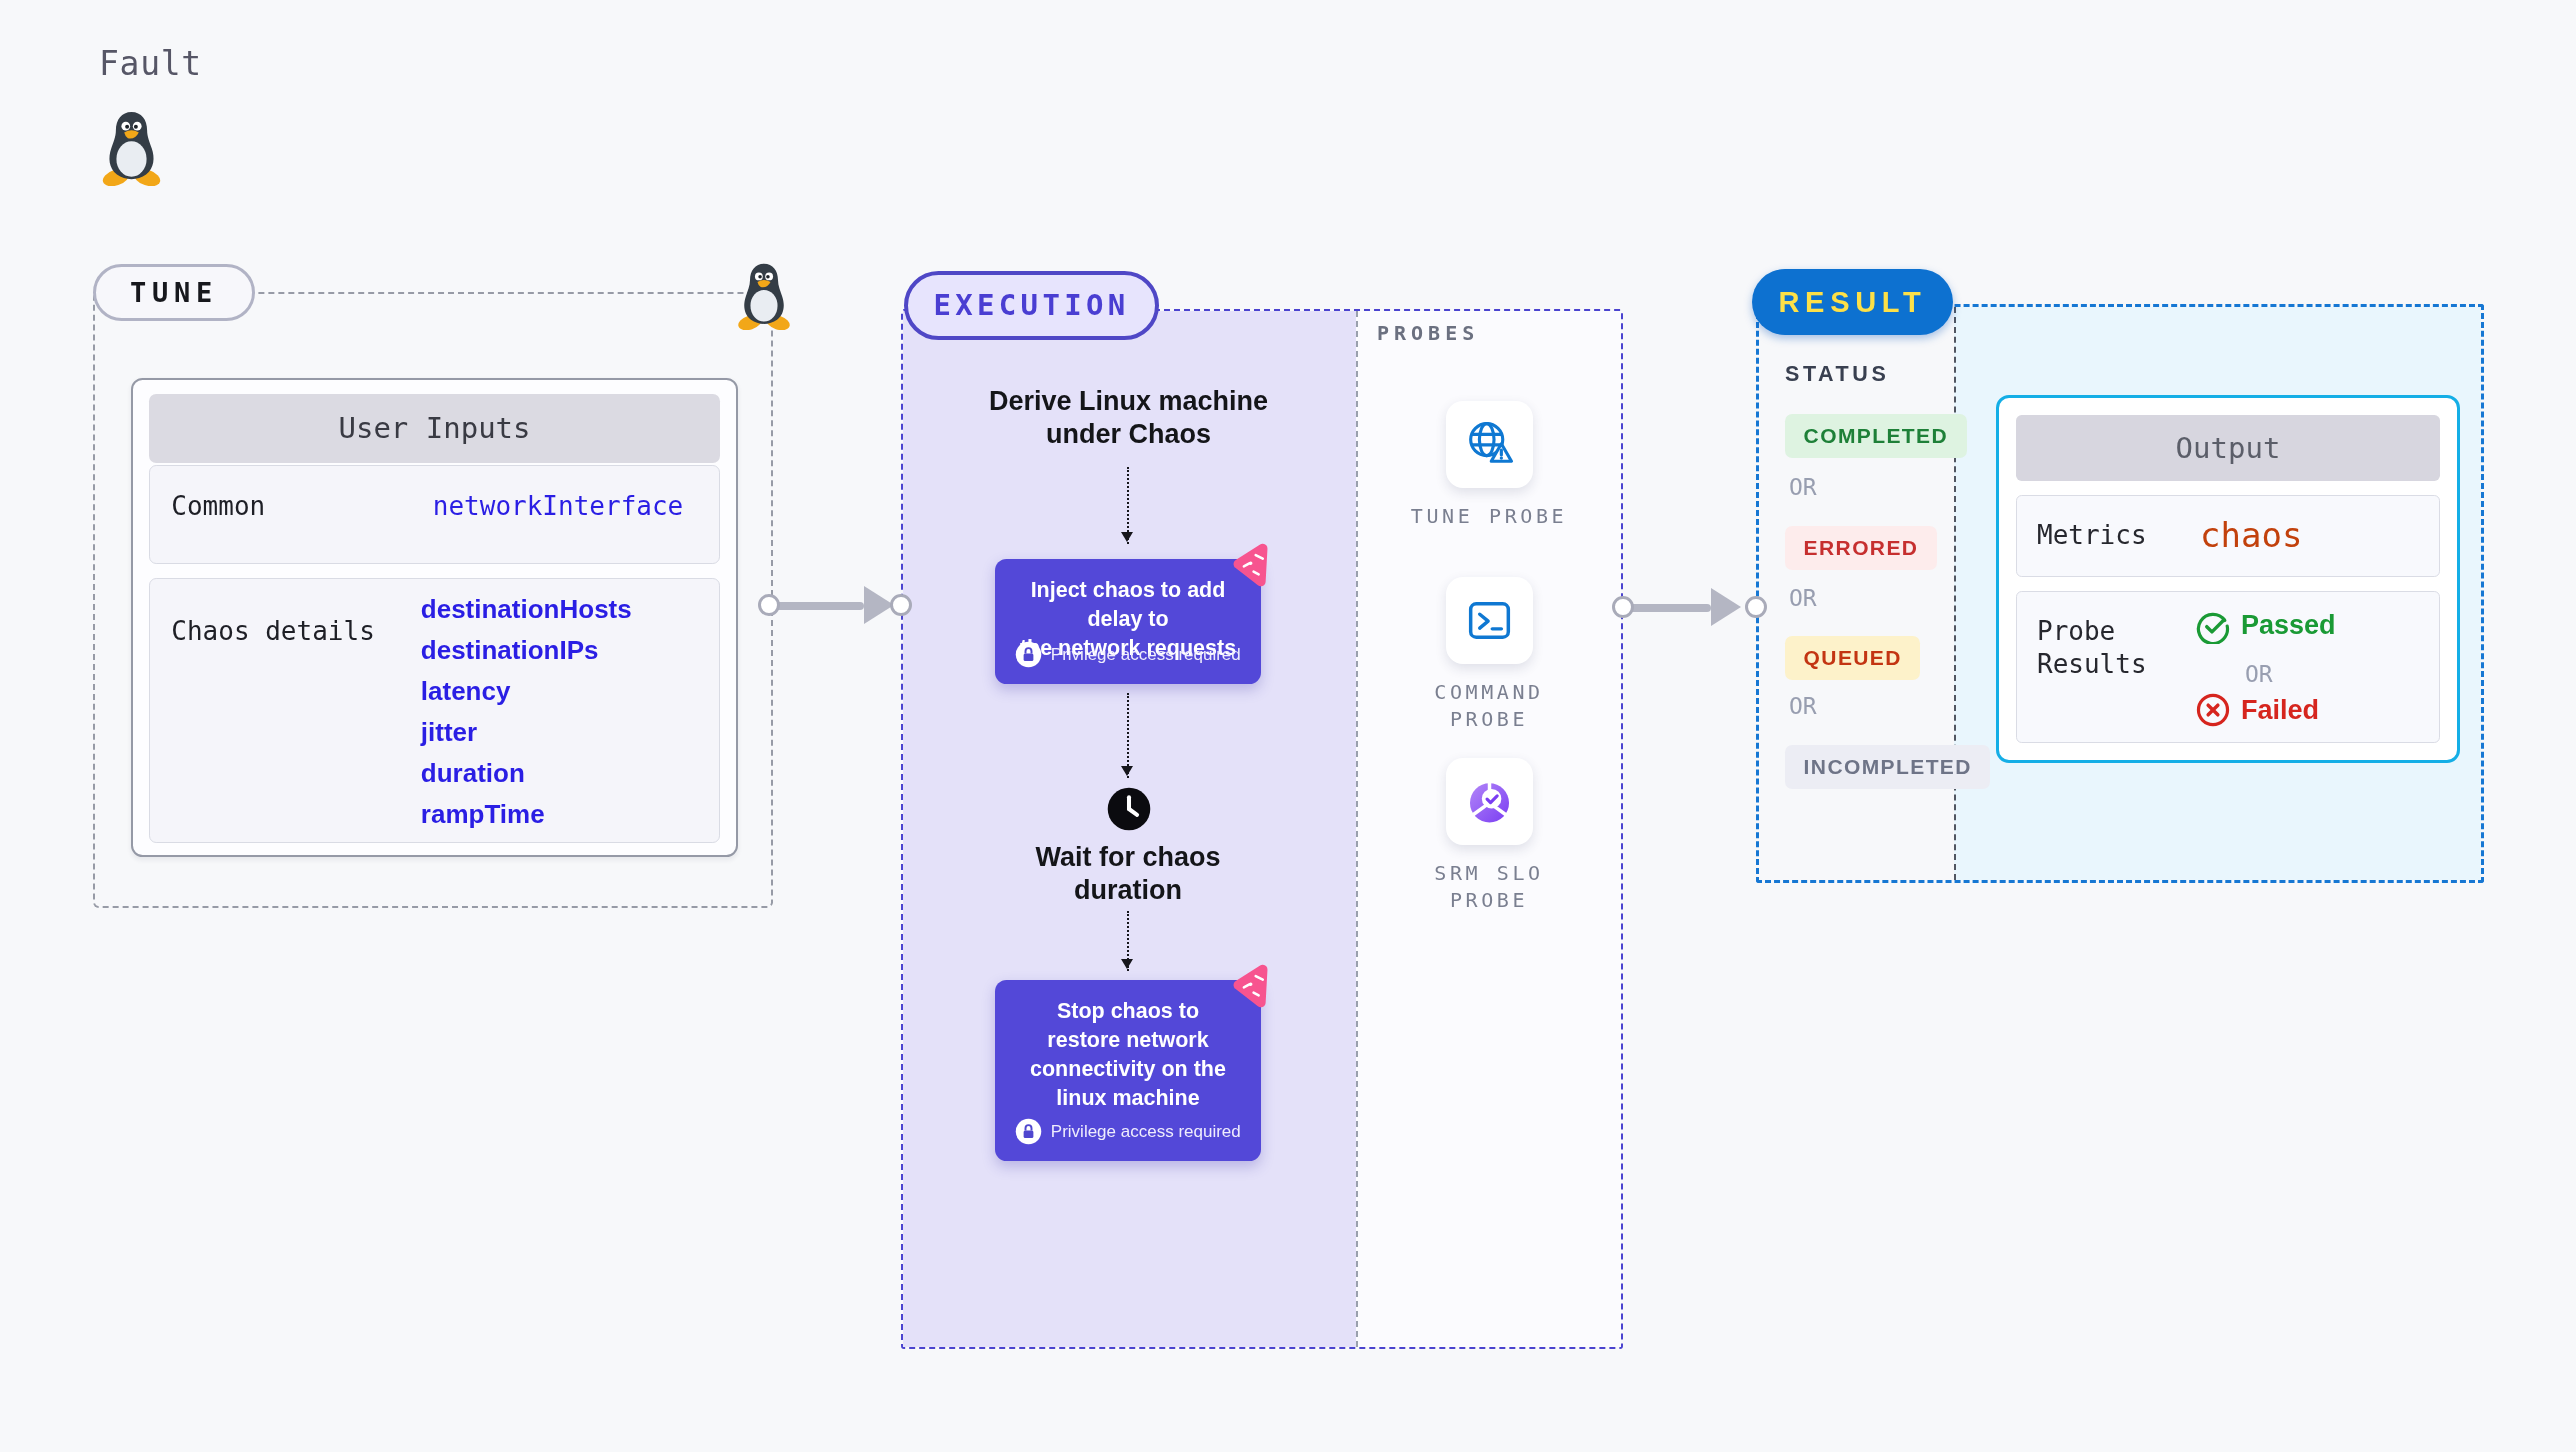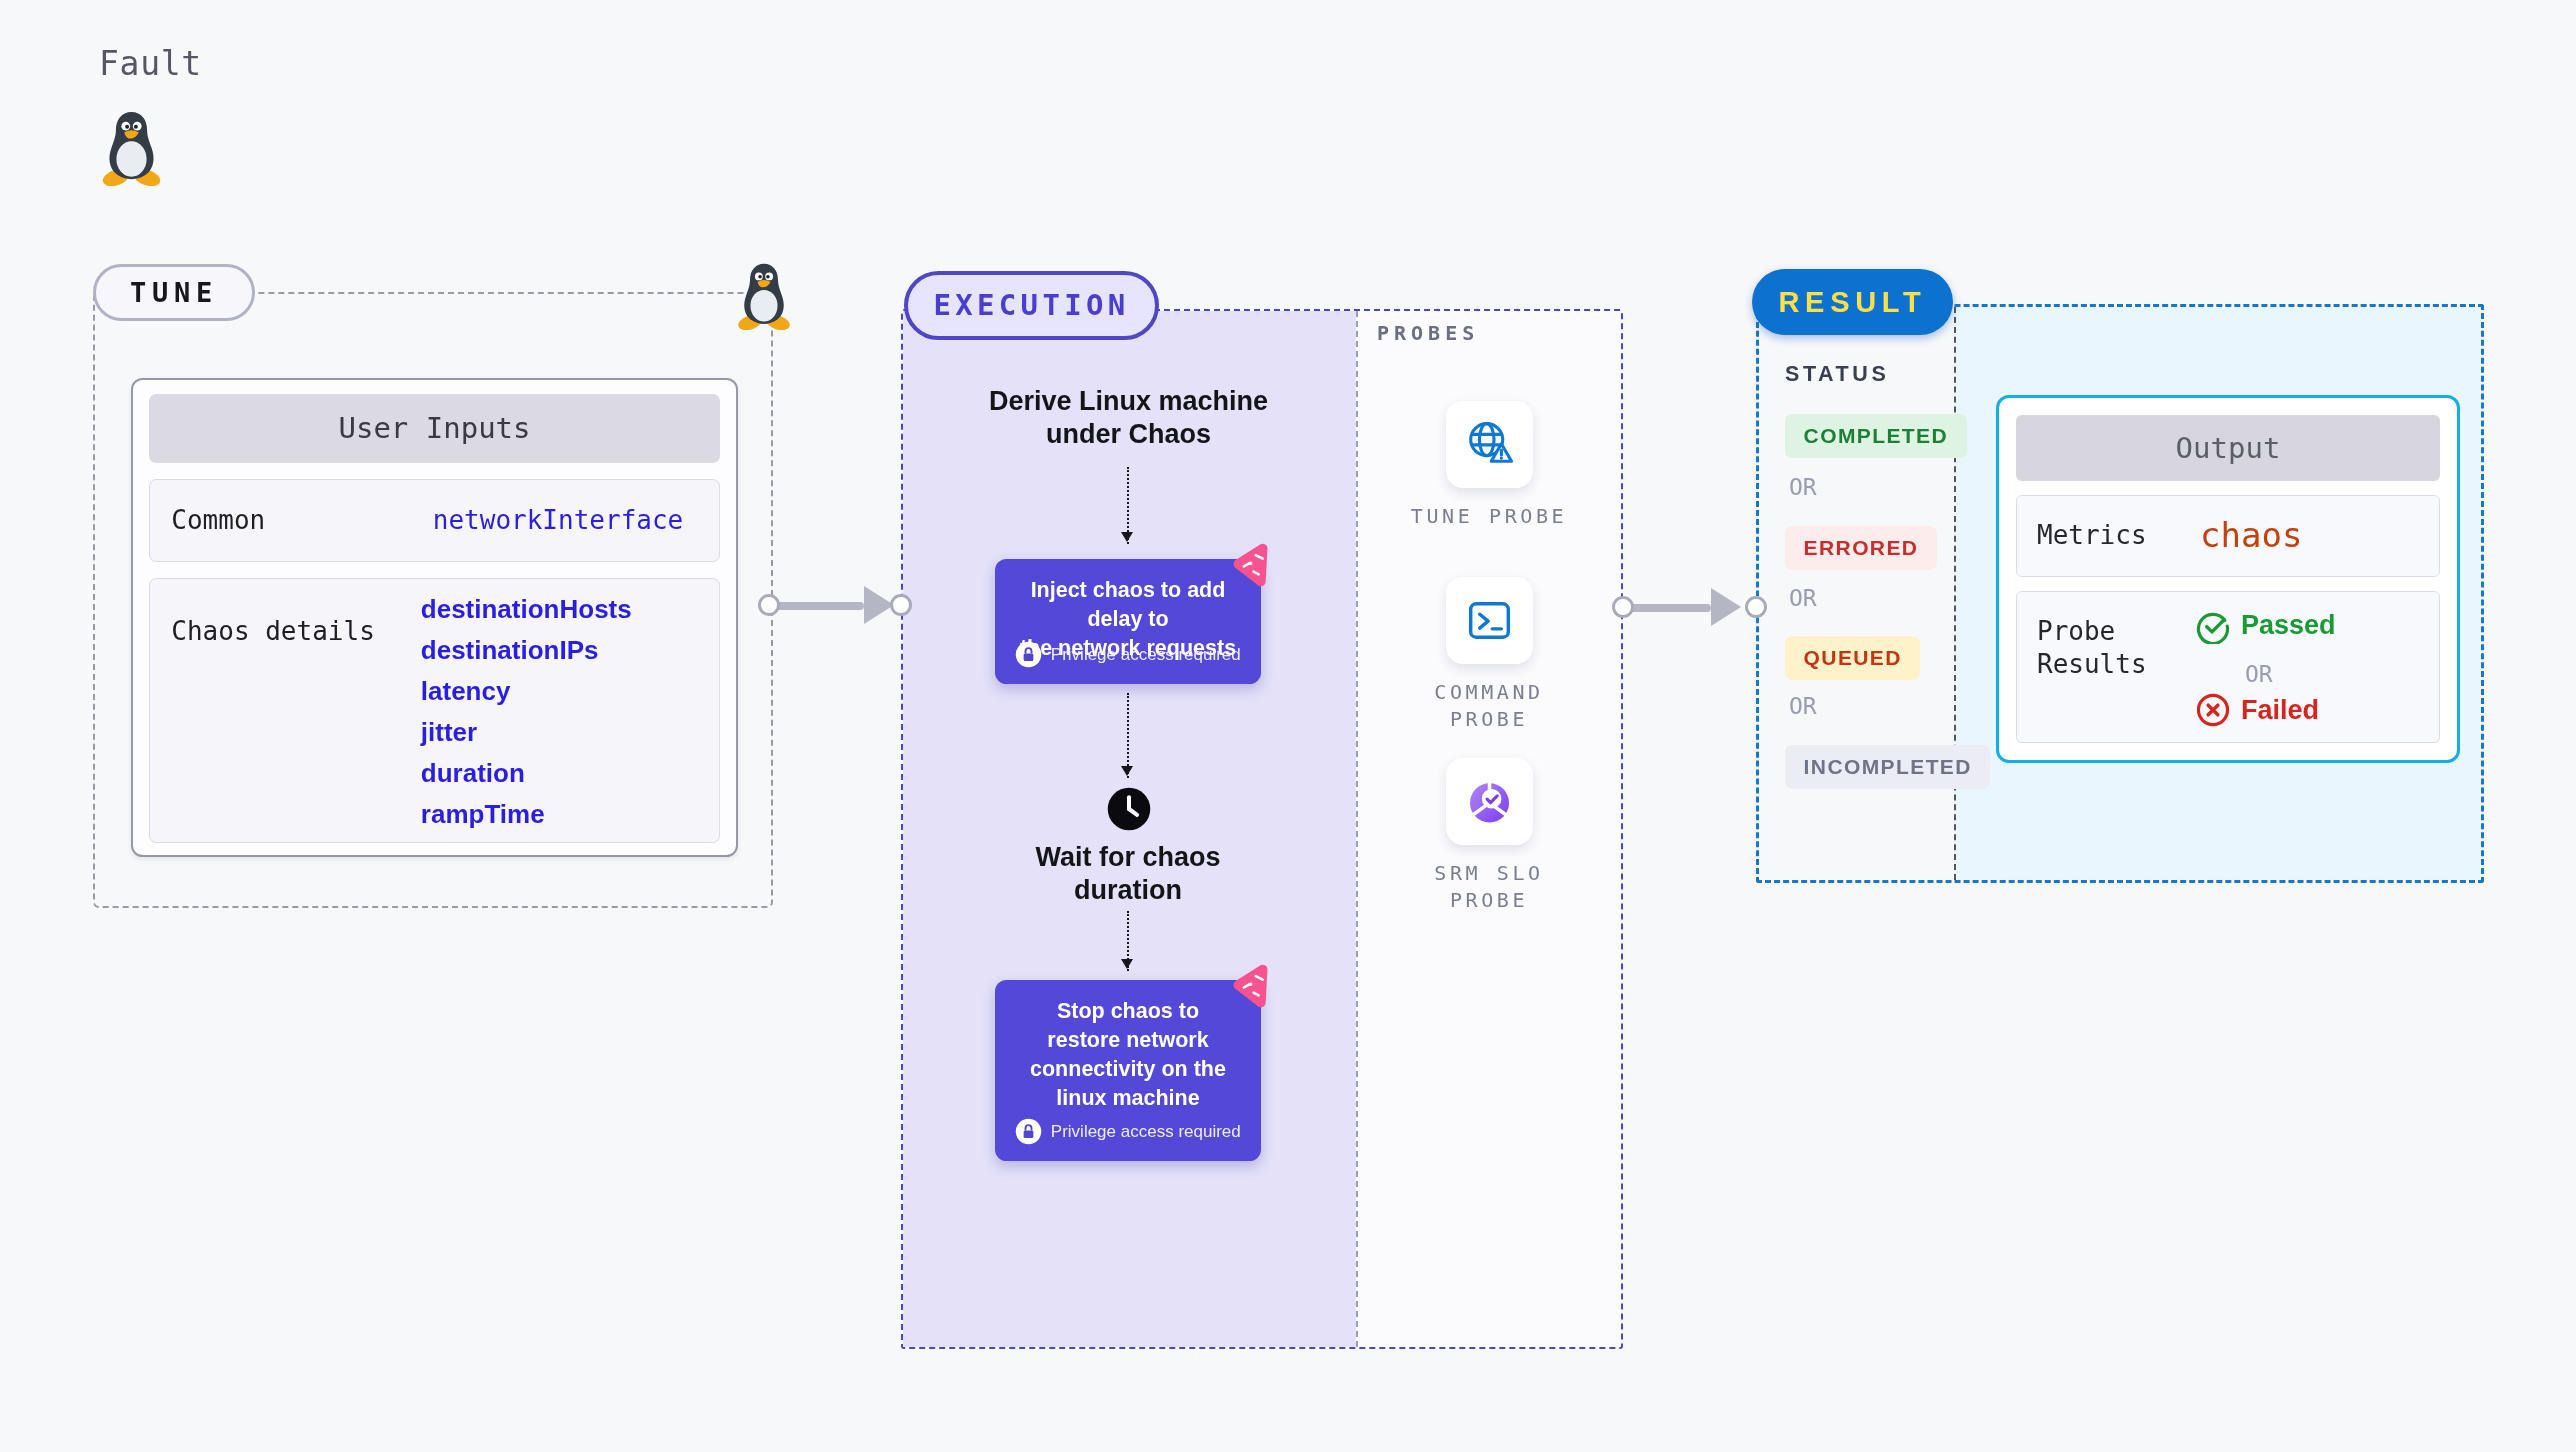--- a/index.html
+++ b/index.html
@@ -25,21 +25,21 @@
   .tune-pill{left:93px;top:264px;width:162px;height:57px;line-height:52px;font-size:27px;
              background:#f7f7fb;border:3.6px solid #b1b3c5;color:#17181d;box-sizing:border-box;}
   .tux-small{position:absolute;left:736px;top:261px;width:56px;height:69px;z-index:6;}
   .ui-card{position:absolute;left:131px;top:378px;width:607px;height:479px;background:#fdfdff;
            border:2.9px solid #9599a6;border-radius:11.5px;box-shadow:0 2.1px 5.7px rgba(40,40,60,.08);
            box-sizing:border-box;}
   .ui-header{position:absolute;left:15.8px;top:14.3px;right:15.8px;height:69px;background:#dbdae2;
              border-radius:7.2px;text-align:center;line-height:69px;font-size:29px;color:#393a43;}
   .ui-row{position:absolute;left:15.8px;right:15.8px;background:#f5f5fa;border:1.4px solid #d9dbe4;
           border-radius:7.2px;box-sizing:border-box;}
-  .ui-row1{top:99px;height:83px;}
+  .ui-row1{top:85px;height:99px;}
   .ui-row2{top:198px;height:265px;}
   .row-label{position:absolute;left:21.5px;font-size:26px;color:#1e1f26;}
   .ui-row1 .row-label{top:0;line-height:80px;}
   .ui-row2 .row-label{top:37px;}
   .row-value{position:absolute;left:271px;font-size:26px;color:#2a1ee4;margin-left:12px;}
   .ui-row1 .row-value{top:0;line-height:80px;}
   .value-list{position:absolute;left:271px;top:10px;font-size:26px;color:#2a1ee4;line-height:41px;font-weight:bold;}
 
   
   .conn-circle{position:absolute;width:15.8px;height:15.8px;background:#fff;border:3.6px solid #a9abb9;

